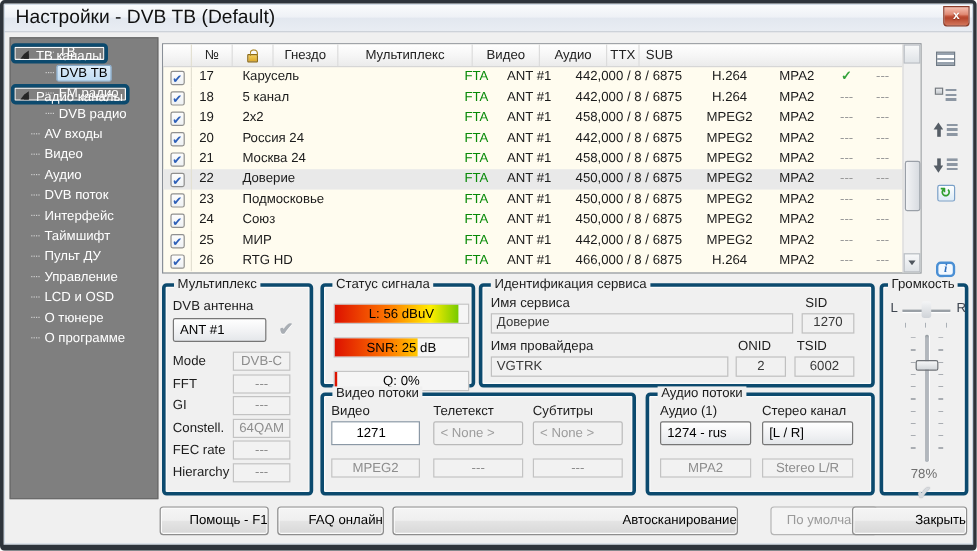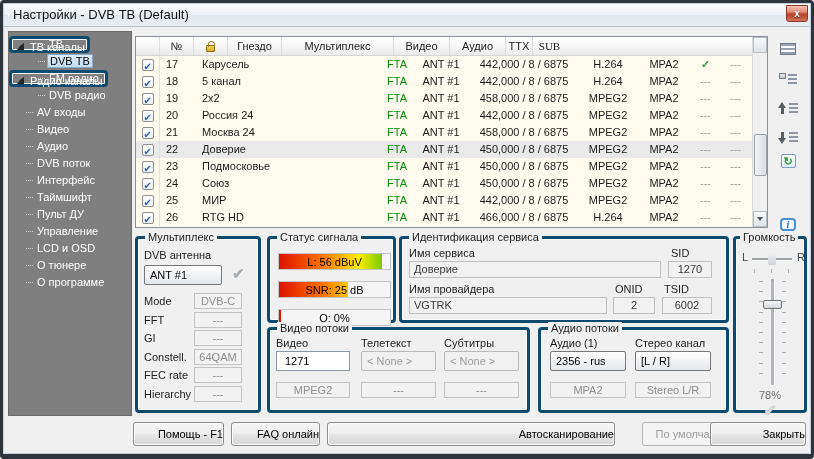--- a/index.html
+++ b/index.html
@@ -6,21 +6,21 @@
   html,body { width:814px; height:459px; overflow:hidden; background:#fff;
     font-family:"Liberation Sans", sans-serif; font-size:11px; color:#1b1b1b; }
   .win { position:relative; width:814px; height:459px; background:#f0f0f0; border-radius:4px; }
   .frame { position:absolute; inset:0; border:3px solid #2e343b; border-bottom-width:5px;
     border-radius:4px; pointer-events:none; z-index:60;
     box-shadow: inset 0 0 0 1px #c6d2e0; }
   
   .titlebar { position:absolute; left:3px; top:3px; width:808px; height:24px;
     background:linear-gradient(#fbfcfd,#eef1f6 50%,#e2e7ef 51%,#e9edf3);
     border-bottom:1px solid #b7bfca; border-radius:2px 2px 0 0; }
-  .title { position:absolute; left:10px; top:0; line-height:23px; font-size:13px; color:#111; }
+  .title { position:absolute; left:10px; top:0; line-height:23px; font-size:16px; color:#111; }
   .closebtn { position:absolute; left:783px; top:2px; width:22px; height:17px;
     background:linear-gradient(#f6c1b2,#e08a74 40%,#c4563d 50%,#b5452c 60%,#d2765c);
     border:1px solid #8c3a27; border-radius:0 0 3px 3px;
     color:#fff; font-weight:bold; font-size:10px; text-align:center; line-height:15px;
     text-shadow:0 1px 1px #7e2d1a; cursor:pointer; }
   
   .sidebar { position:absolute; left:8px; top:31px; width:124px; height:385px;
     background:#7f7f7f; border:1px solid #6a6a6a; padding-top:4px; overflow:hidden; }
   .titem { height:17px; line-height:17px; color:#fff; white-space:nowrap; cursor:default; }
   .titem.group { padding-left:5px; }
@@ -49,21 +49,21 @@
   .c-cb  { width:24px; display:flex; align-items:center; justify-content:center;
     border-right:1px solid #e3e0d2; }
   .c-num { width:34px; padding-left:6px; }
   .c-name{ width:186px; padding-left:8px; }
   .c-fta { width:34px; text-align:center; }
   .c-sock{ width:54px; text-align:center; }
   .c-mux { width:112px; text-align:center; }
   .c-vid { width:56px; text-align:center; }
   .c-aud { width:56px; text-align:center; }
   .c-ttx { width:27px; text-align:center; }
-  .c-sub { width:33px; text-align:center;font-family:Liberation Serif, serif; }
+  .c-sub { width:33px; text-align:center; }
   .fta { color:#088a08; }
   .cell.dim, .dim { color:#9a9a9a; }
   .yes { color:#35a33b; font-weight:bold; }
   .cb { width:12px; height:12px; border:1px solid #8f8f8f; border-radius:2px;
     background:linear-gradient(#fdfdfd,#eef1f4); position:relative; }
   .cb.on::after { content:"✔"; position:absolute; left:1px; top:-2px; font-size:10px; color:#2d5fb8; }
   .lock { width:9px; height:7px; background:linear-gradient(#f4cf58,#dca92c); border:1px solid #8d6a14;
     border-radius:1px; position:relative; margin-top:4px; }
   .lock::before { content:""; position:absolute; left:1px; top:-5px; width:5px; height:5px;
     border:1.5px solid #a8831f; border-bottom:none; border-radius:4px 4px 0 0; }
@@ -115,21 +115,21 @@
   .robox.ctr { text-align:center; }
   .combo { position:absolute; height:20px; border:1px solid #767676; border-radius:2px;
     background:linear-gradient(#ffffff,#f0f1f3 60%,#e4e7ea); line-height:18px; padding:0 18px 0 5px;
     cursor:pointer; color:#000; }
   .combo .arr { position:absolute; right:5px; top:8px; width:0; height:0;
     border-left:3.5px solid transparent; border-right:3.5px solid transparent;
     border-top:4px solid #4c5archy; border-top-color:#4c5560; }
   .combo.dis { border-color:#b9b9b9; background:#f1f1f1; color:#9c9c9c; cursor:default; }
   .combo.dis .arr { border-top-color:#b0b0b0; }
   .tinput { position:absolute; height:20px; border:1px solid #8b98a5; background:#fff;
-    padding:0 8px; font:11px "Liberation Sans",sans-serif; color:#000; }
+    padding:0 20px; font:11px "Liberation Sans",sans-serif; color:#000; }
   .bigcheck { color:#a9aeb4; font-size:15px; font-weight:bold; text-shadow:0 1px 0 #fff; cursor:pointer; }
   
   .sbar { position:absolute; left:8px; width:113px; height:17px; border:1px solid #c5c5c5;
     background:#f5f5f5; }
   .sfill { height:100%; background-image:linear-gradient(90deg,#dd1100,#ff7700 40%,#ffee00 72%,#7ccc00 92%,#3db400);
     background-size:111px 100%; }
   .slabel { position:absolute; inset:0; text-align:center; line-height:16px; color:#000; }
   
   .mrow { display:flex; align-items:center; height:16px; margin-bottom:2.5px; padding:0 16px 0 6px; }
   .mlabel { flex:1; color:#1c1c1c; }
@@ -481,21 +481,21 @@
     <div class="combo dis" style="left:174px; top:21px; width:75px">
       <span>&lt; None &gt;</span><span class="arr"></span>
     </div>
     <div class="dbox" style="left:174px; top:52px; width:75px">---</div>
   </div>
 
   <div class="group" style="left:538px; top:327px; width:191px; height:86px">
     <span class="legend">Аудио потоки</span>
     <span class="lbl" style="left:9px; top:7px">Аудио (1)</span>
     <div class="combo" style="left:9px; top:21px; width:76px">
-      <span>2356 - rus</span><span class="arr"></span>
+      <span>1274 - rus</span><span class="arr"></span>
     </div>
     <div class="dbox" style="left:9px; top:52px; width:76px">MPA2</div>
     <span class="lbl" style="left:94px; top:7px">Стерео канал</span>
     <div class="combo" style="left:94px; top:21px; width:76px">
       <span>[L / R]</span><span class="arr"></span>
     </div>
     <div class="dbox" style="left:94px; top:52px; width:76px">Stereo L/R</div>
   </div>
 
   <div class="group" style="left:733px; top:236px; width:74px; height:177px">

